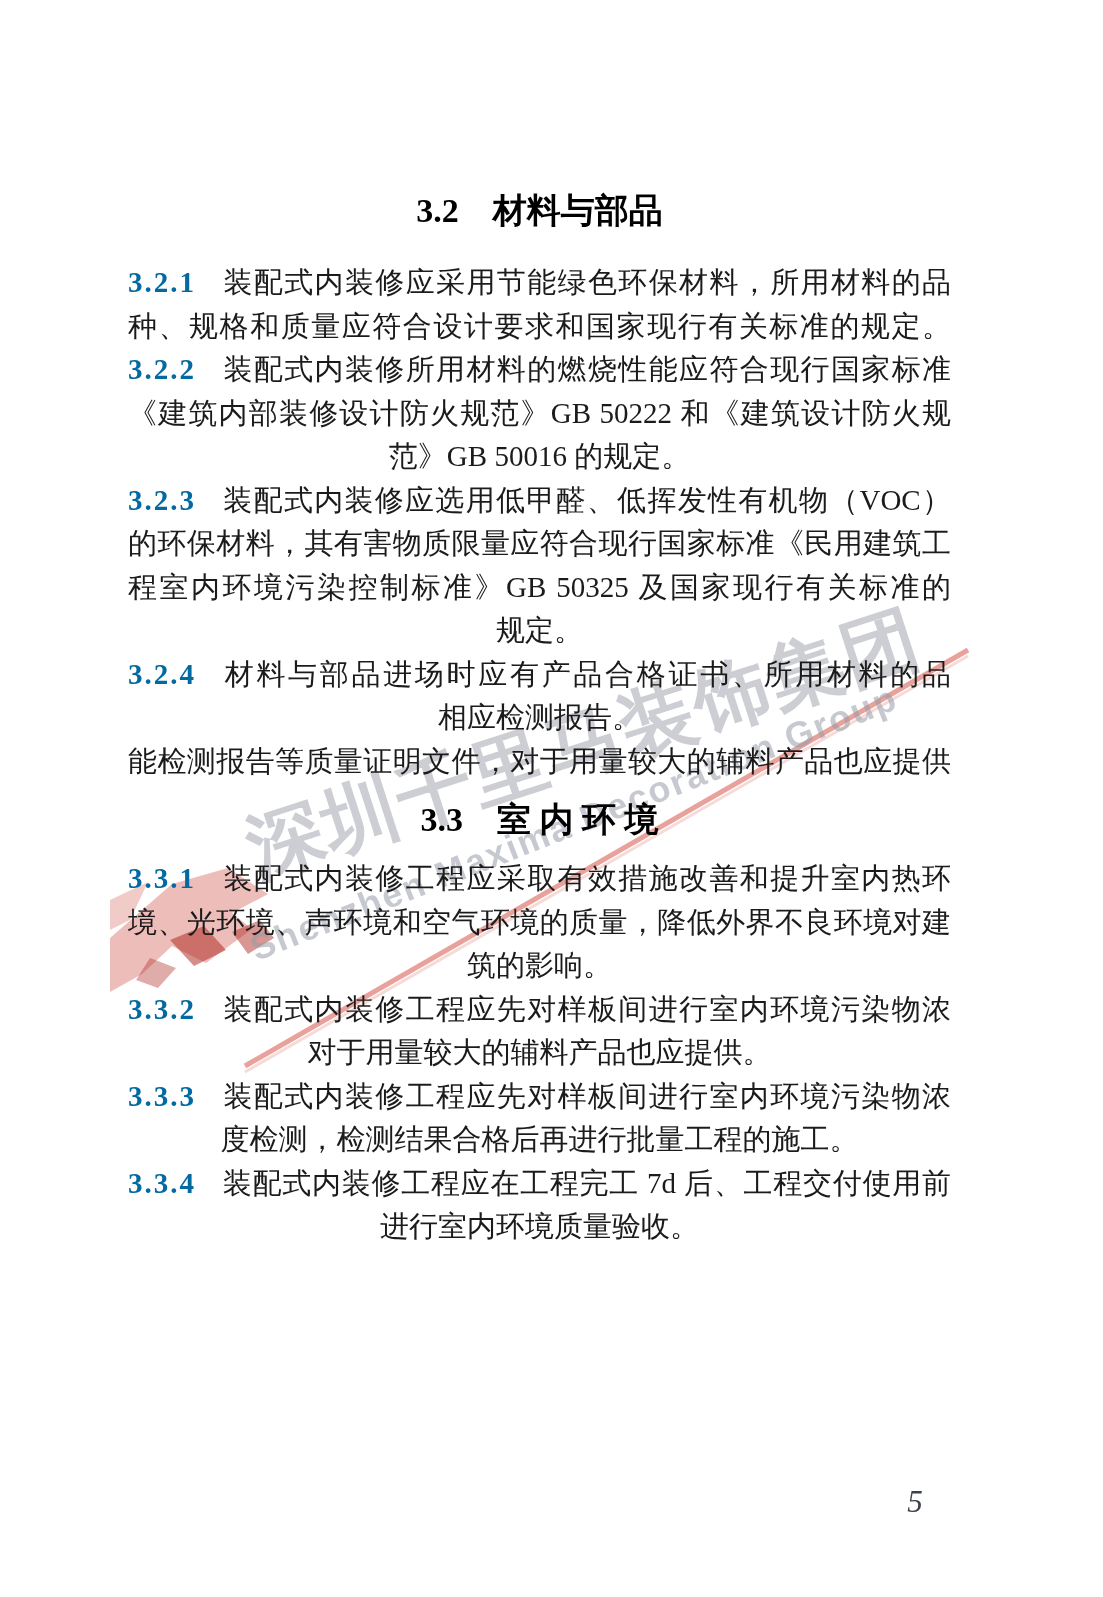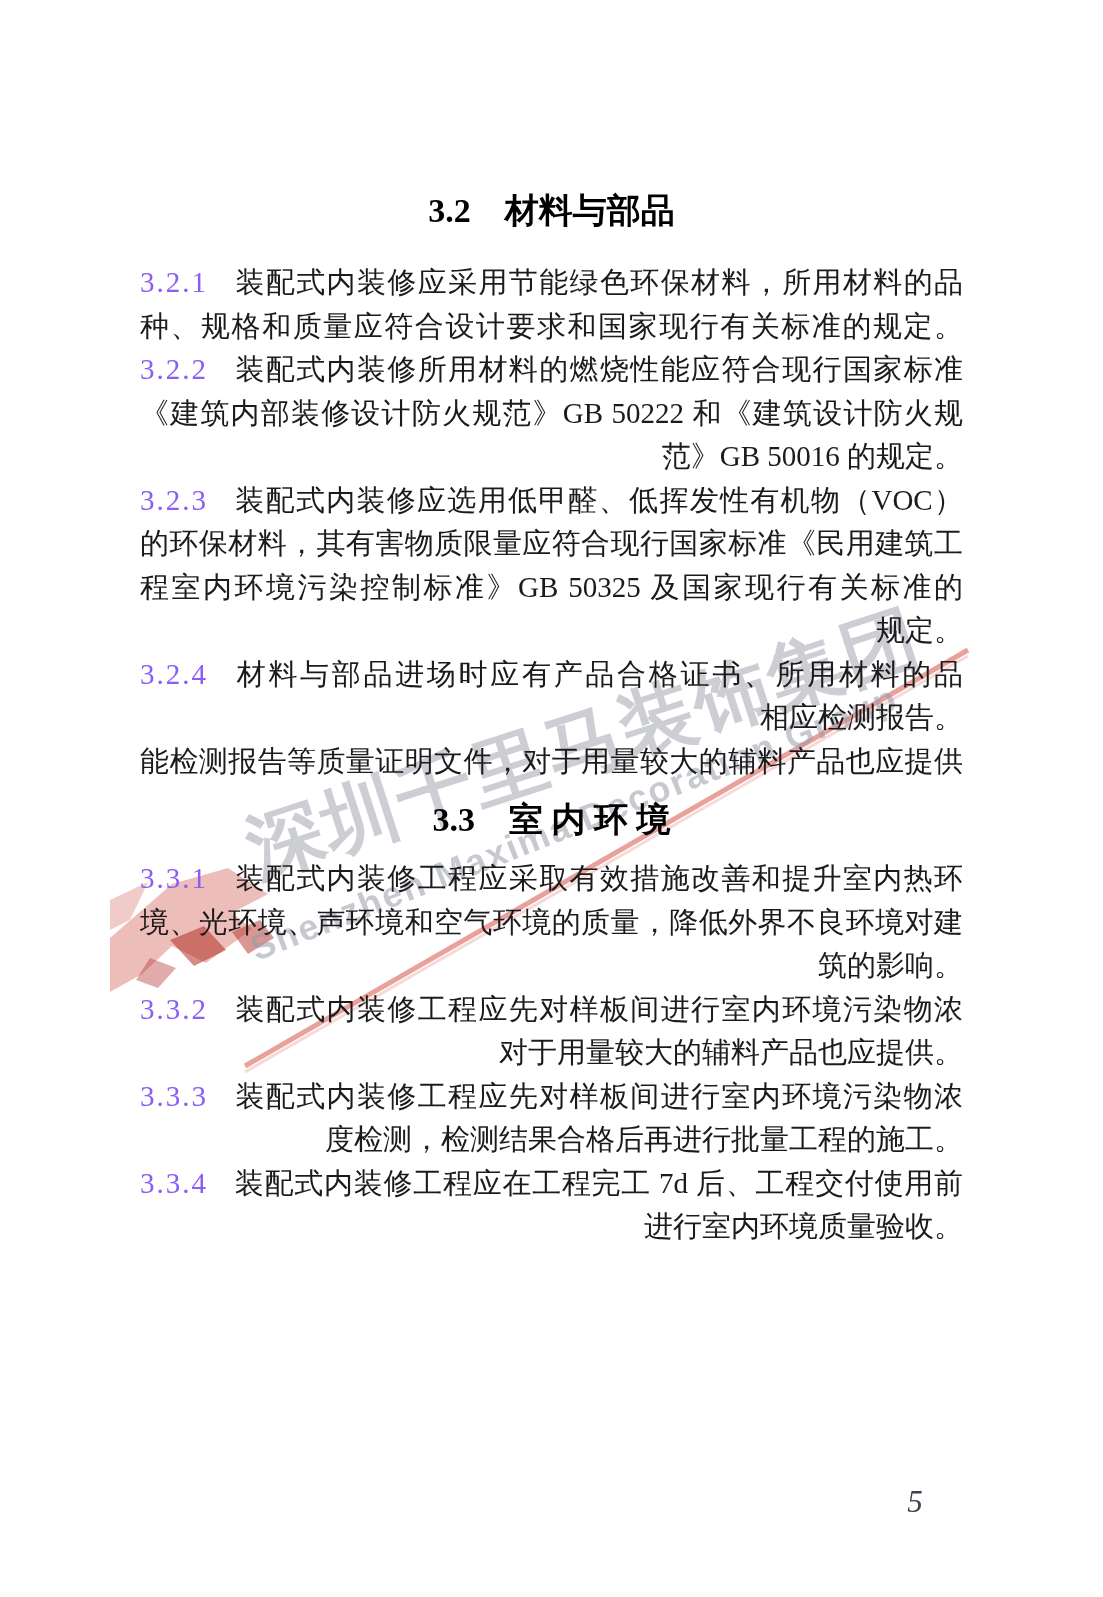--- a/index.html
+++ b/index.html
@@ -24,39 +24,39 @@
     position:absolute;left:252px;top:928px;height:44px;line-height:44px;
     transform:rotate(-21.5deg);transform-origin:left center;
     font-family:"Liberation Sans","DejaVu Sans",sans-serif;
     font-weight:700;font-size:36px;letter-spacing:2px;white-space:nowrap;
     color:rgba(152,157,167,0.55);
   }
   .wm-svg{position:absolute;inset:0;width:1103px;height:1597px;}
 
   
   .content{
-    position:absolute;left:140px;top:190px;width:823px;z-index:2;
+    position:absolute;left:128px;top:190px;width:823px;z-index:2;
   }
   .sec-heading{
     height:42px;line-height:42px;text-align:center;
     font-size:34px;font-weight:700;color:#000;
     white-space:pre;
   }
   .sec-heading.sec1{margin-bottom:29px;}
   .sec-heading.sec2{margin-top:16px;margin-bottom:16px;}
   .line{
     height:43.5px;line-height:43.5px;font-size:29px;
-    text-align:right;white-space:nowrap;
+    text-align:center;white-space:nowrap;
   }
   .line.just{
     white-space:normal;
     text-align:justify;
     text-align-last:justify;
   }
-  .pnum{font-weight:400;color:#8b5cf6;letter-spacing:2px;}
+  .pnum{font-weight:700;color:#0369a1;letter-spacing:2px;}
   .gap{display:inline-block;width:26px;}
 
   .page-number{
     position:absolute;left:880px;top:1484px;width:70px;z-index:2;
     font-size:31px;font-style:italic;text-align:center;color:#3c414b;
   }
 </style>
 </head>
 <body>
 

